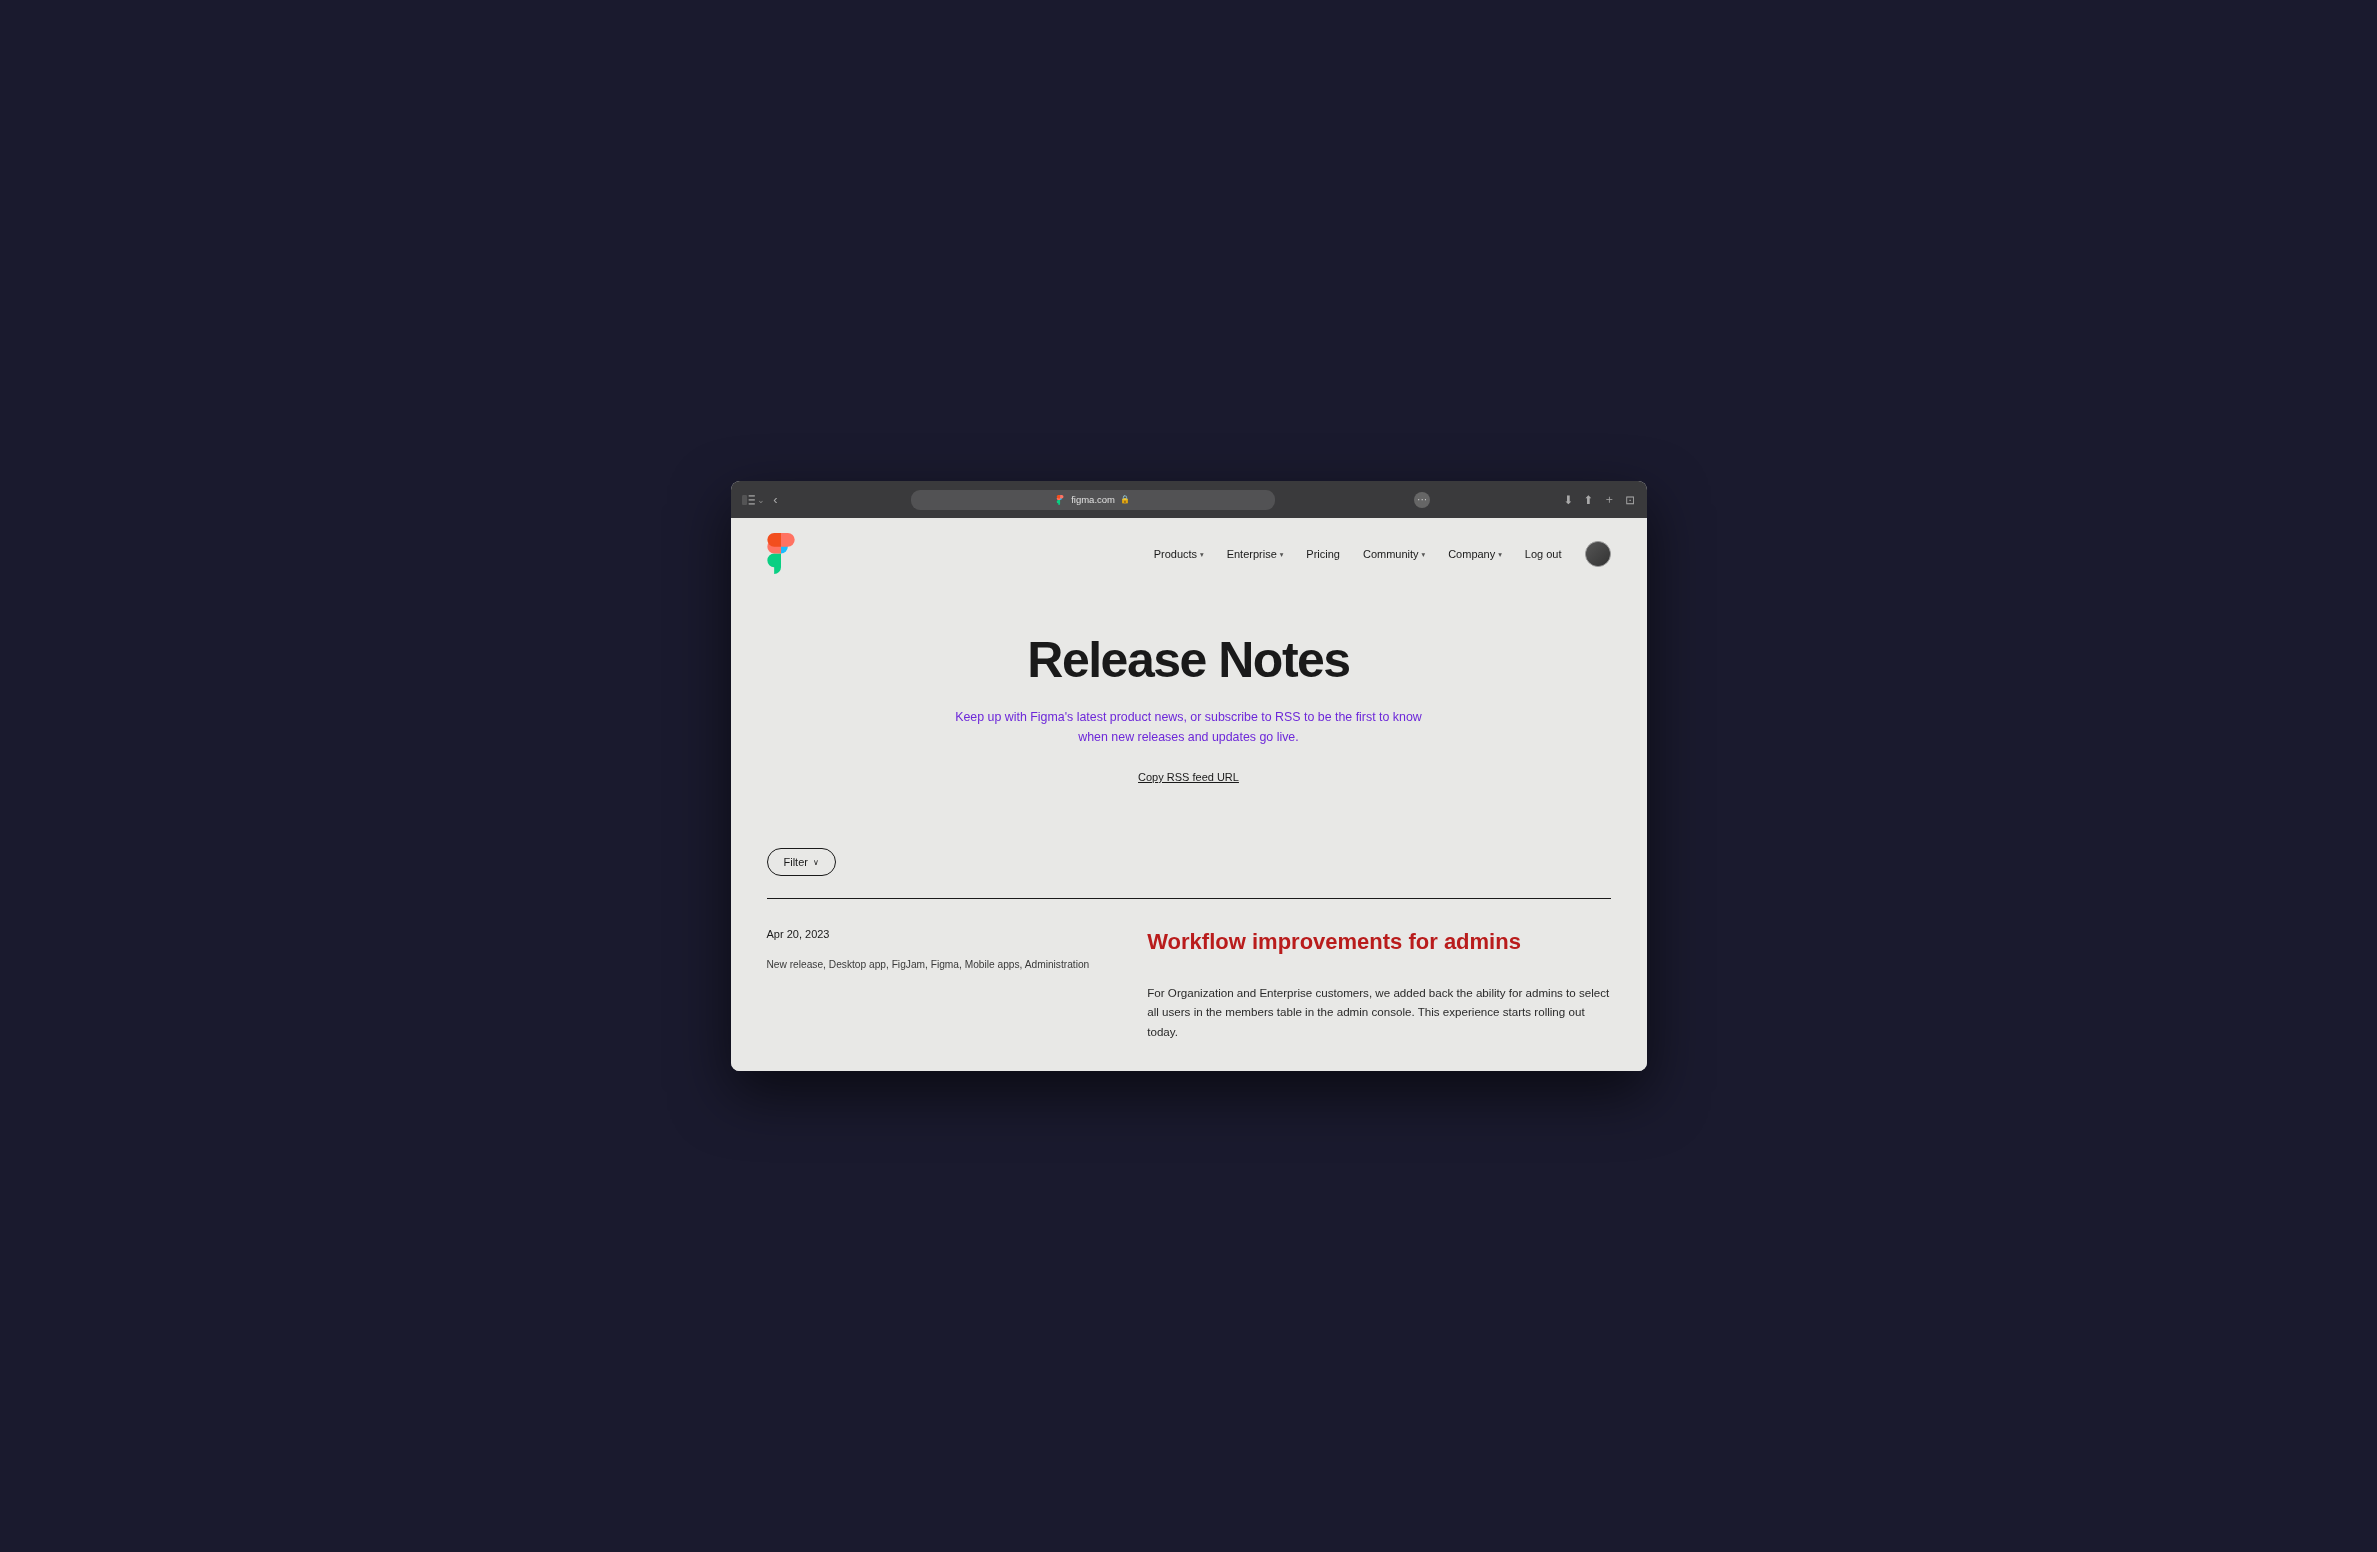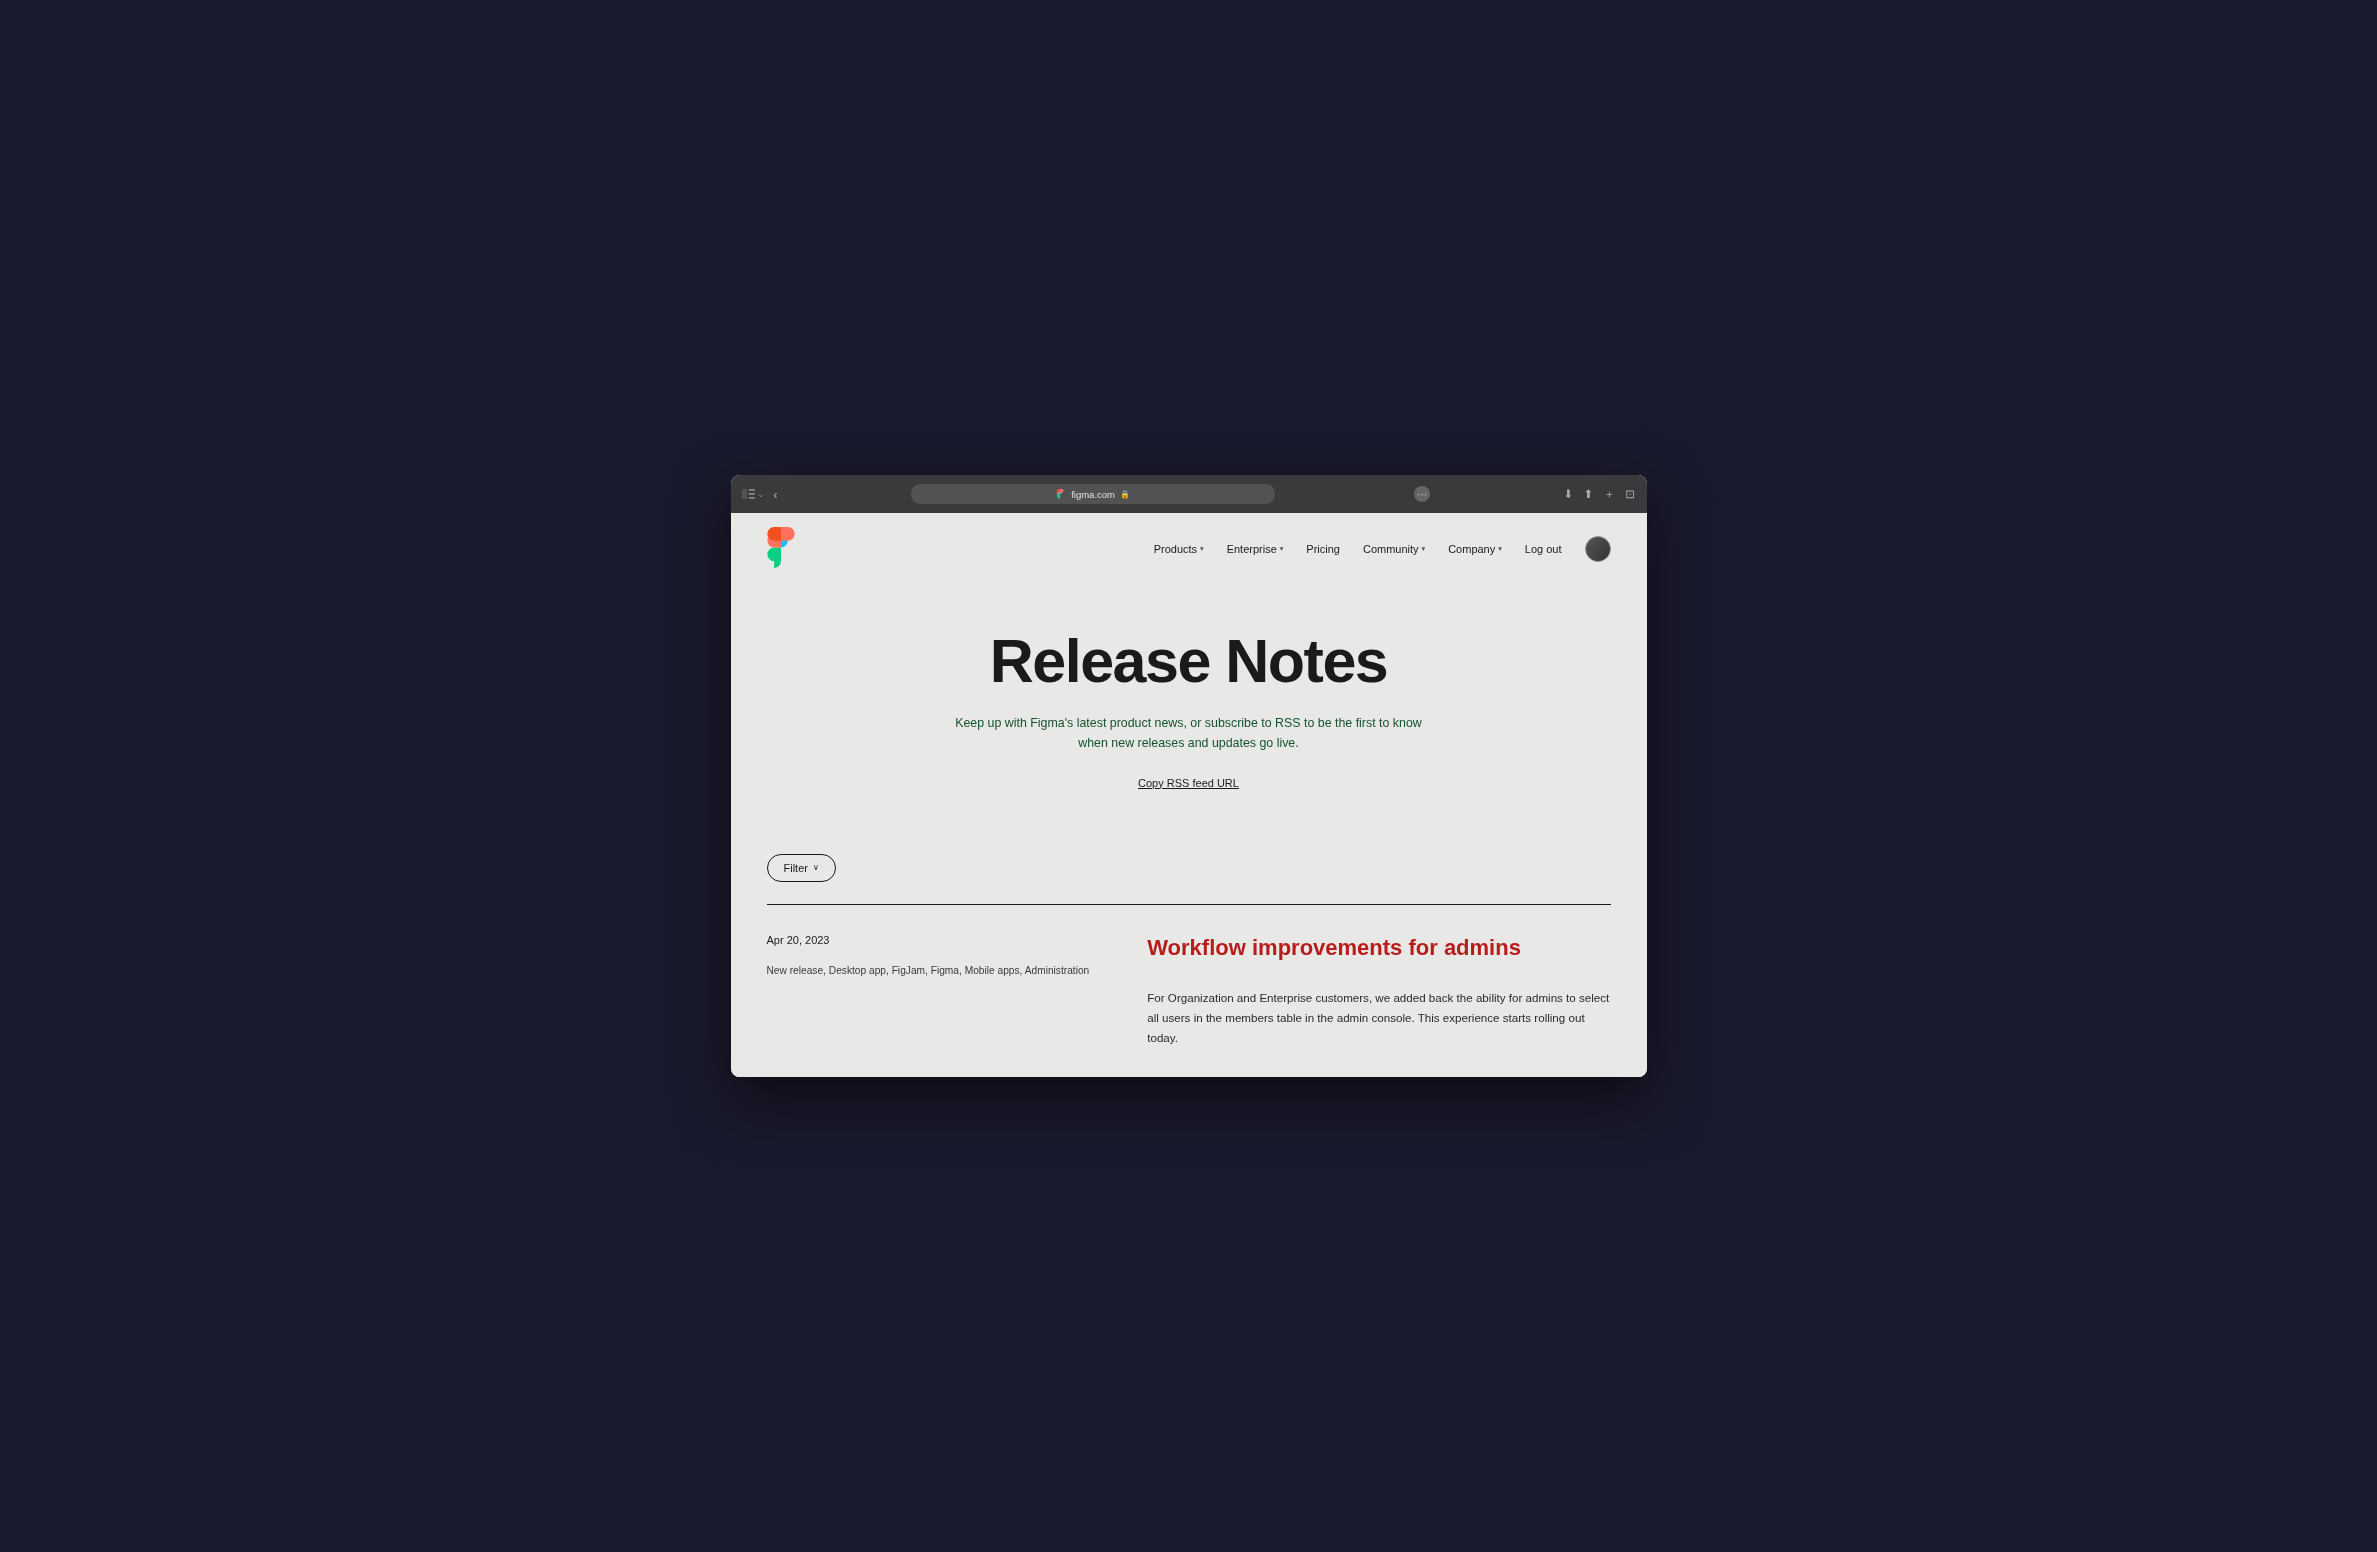--- a/index.html
+++ b/index.html
@@ -174,31 +174,31 @@
       border-radius: 50%;
     }
 
     
     .main-content {
       padding: 44px 36px 29px;
       text-align: center;
     }
 
     .page-title {
-      font-size: 61px;
+      font-size: 50px;
       font-weight: 800;
       color: #1a1a1a;
       letter-spacing: -1.5px;
       line-height: 1.05;
       margin-bottom: 20px;
     }
 
     .page-subtitle {
       font-size: 12.4px;
-      color: #14532d;
+      color: #6d28d9;
       line-height: 1.65;
       max-width: 494px;
       margin: 0 auto 22px;
     }
 
     .rss-link {
       font-size: 11px;
       color: #1a1a1a;
       text-decoration: underline;
       cursor: pointer;

